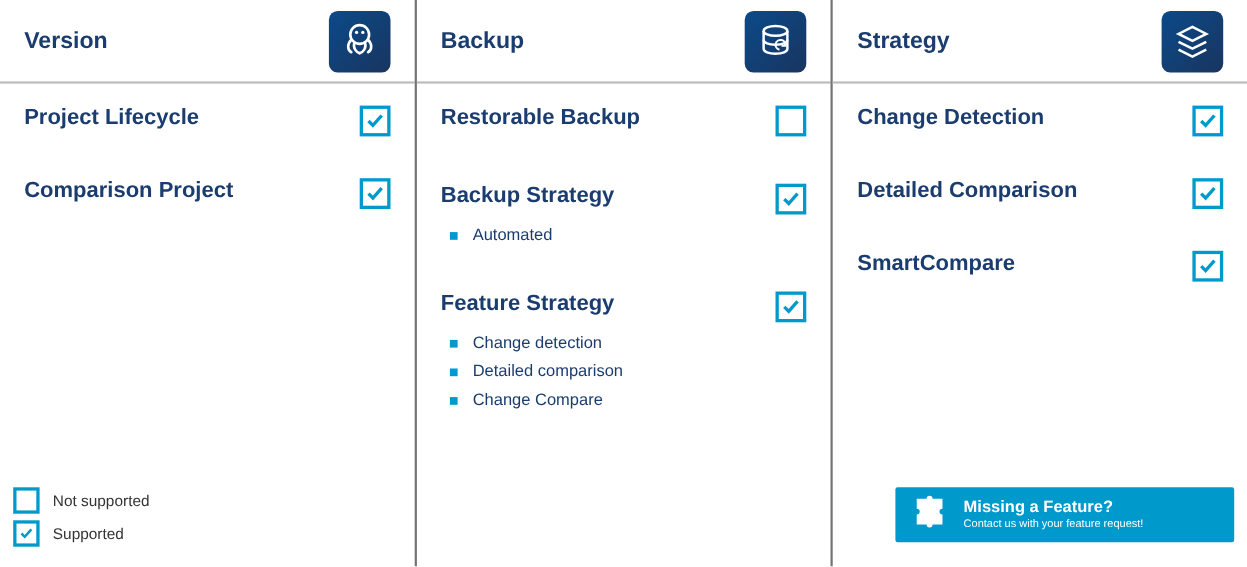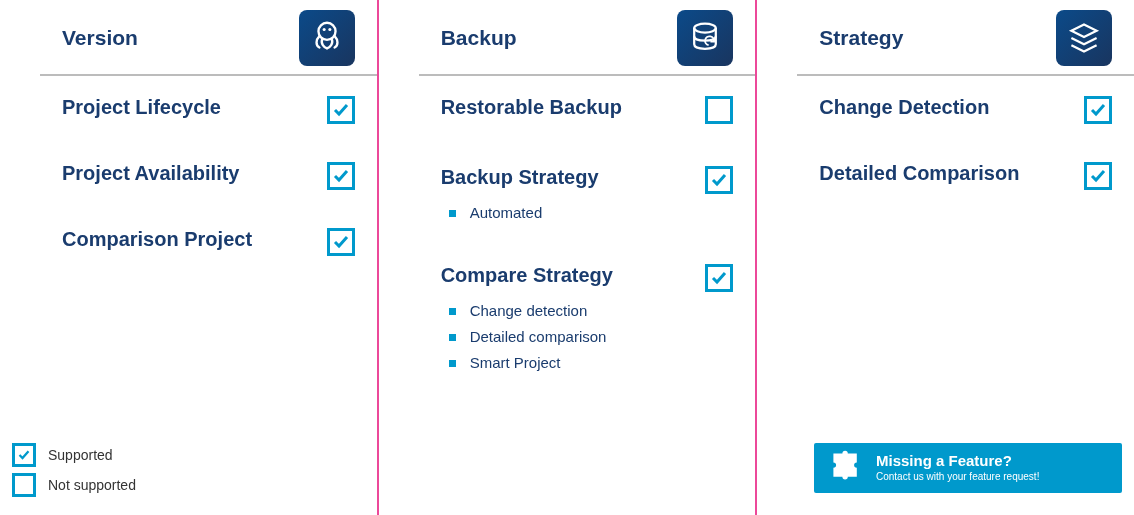--- a/index.html
+++ b/index.html
@@ -3,22 +3,22 @@
 <meta charset="utf-8">
 <style>
   :root{
     --navy:#1a3c6e;
     --cyan:#0099cc;
     --light:#ffffff;
   }
   html,body{margin:0;padding:0;background:#fff;font-family:"Segoe UI",Tahoma,Arial,sans-serif;}
   .page{width:1134px;height:515px;position:relative;}
   .cols{display:flex;height:100%;}
-  .col{flex:1;position:relative;padding-left:40px;}
-  .col:not(:first-child){border-left:2px solid #ec4899;}
+  .col{flex:1;position:relative;}
+  .col:not(:first-child){border-left:2px solid #737373;}
   .colhead{display:flex;align-items:center;justify-content:space-between;padding:10px 22px 8px 22px;}
   .coltitle{font-size:21px;font-weight:700;color:var(--navy);}
   .colicon{width:56px;height:56px;border-radius:8px;display:flex;align-items:center;justify-content:center;
     background:linear-gradient(135deg,#0b4a89 0%,#19355f 100%);}
   .hr{height:2px;background:#bcbcbc;margin:0 0 0 0;}
   .items{padding:18px 22px 0 22px;}
   .item{margin-bottom:36px;}
   .itrow{display:flex;align-items:flex-start;}
   .itlabel{font-size:20px;font-weight:700;color:var(--navy);flex:1;line-height:26px;}
   .chkwrap{margin-top:2px;}
@@ -61,30 +61,20 @@
             <span class="itlabel">Project Lifecycle</span>
             <span class="chkwrap"><span class="chk">
                   <svg width="16" height="16" viewBox="0 0 16 16">
                     <path d="M2 8 L6 12 L14 3" stroke="#0099cc" stroke-width="3" fill="none"></path>
                   </svg>
                 </span></span>
           </div>
         </div>
         <div class="item">
           <div class="itrow">
-            <span class="itlabel">Project Availability</span>
-            <span class="chkwrap"><span class="chk">
-                  <svg width="16" height="16" viewBox="0 0 16 16">
-                    <path d="M2 8 L6 12 L14 3" stroke="#0099cc" stroke-width="3" fill="none"></path>
-                  </svg>
-                </span></span>
-          </div>
-        </div>
-        <div class="item">
-          <div class="itrow">
             <span class="itlabel">Comparison Project</span>
             <span class="chkwrap"><span class="chk">
                   <svg width="16" height="16" viewBox="0 0 16 16">
                     <path d="M2 8 L6 12 L14 3" stroke="#0099cc" stroke-width="3" fill="none"></path>
                   </svg>
                 </span></span>
           </div>
         </div>
       </div>
     </div>
@@ -118,31 +108,31 @@
                     <path d="M2 8 L6 12 L14 3" stroke="#0099cc" stroke-width="3" fill="none"></path>
                   </svg>
                 </span></span>
           </div>
           <ul class="subs">
             <li>Automated</li>
           </ul>
         </div>
         <div class="item">
           <div class="itrow">
-            <span class="itlabel">Compare Strategy</span>
+            <span class="itlabel">Feature Strategy</span>
             <span class="chkwrap"><span class="chk">
                   <svg width="16" height="16" viewBox="0 0 16 16">
                     <path d="M2 8 L6 12 L14 3" stroke="#0099cc" stroke-width="3" fill="none"></path>
                   </svg>
                 </span></span>
           </div>
           <ul class="subs">
             <li>Change detection</li>
             <li>Detailed comparison</li>
-            <li>Smart Project</li>
+            <li>Change Compare</li>
           </ul>
         </div>
       </div>
     </div>
 
     <div class="col">
       <div class="colhead">
         <span class="coltitle">Strategy</span>
         <span class="colicon">
           <svg width="36" height="36" viewBox="0 0 40 40" fill="none">
@@ -167,37 +157,47 @@
         <div class="item">
           <div class="itrow">
             <span class="itlabel">Detailed Comparison</span>
             <span class="chkwrap"><span class="chk">
                   <svg width="16" height="16" viewBox="0 0 16 16">
                     <path d="M2 8 L6 12 L14 3" stroke="#0099cc" stroke-width="3" fill="none"></path>
                   </svg>
                 </span></span>
           </div>
         </div>
+        <div class="item">
+          <div class="itrow">
+            <span class="itlabel">SmartCompare</span>
+            <span class="chkwrap"><span class="chk">
+                  <svg width="16" height="16" viewBox="0 0 16 16">
+                    <path d="M2 8 L6 12 L14 3" stroke="#0099cc" stroke-width="3" fill="none"></path>
+                  </svg>
+                </span></span>
+          </div>
+        </div>
       </div>
     </div>
 
   </div>
 
   <div class="legend">
+    <div class="legrow">
+      <span class="legbox"></span>
+      <span>Not supported</span>
+    </div>
     <div class="legrow">
       <span class="legbox">
           <svg width="12" height="12" viewBox="0 0 16 16">
             <path d="M2 8 L6 12 L14 3" stroke="#0099cc" stroke-width="3" fill="none"></path>
           </svg>
         </span>
       <span>Supported</span>
-    </div>
-    <div class="legrow">
-      <span class="legbox"></span>
-      <span>Not supported</span>
     </div>
   </div>
 
   <div class="banner">
     <span>
       <svg width="36" height="36" viewBox="0 0 40 40">
         <path d="M6 6 H16 A3 3 0 0 1 22 6 H32 V16 A3 3 0 0 0 32 22 V32 H22 A3 3 0 0 1 16 32 H6 V22 A3 3 0 0 0 6 16 Z" fill="#fff"></path>
       </svg>
     </span>
     <div class="btext">

